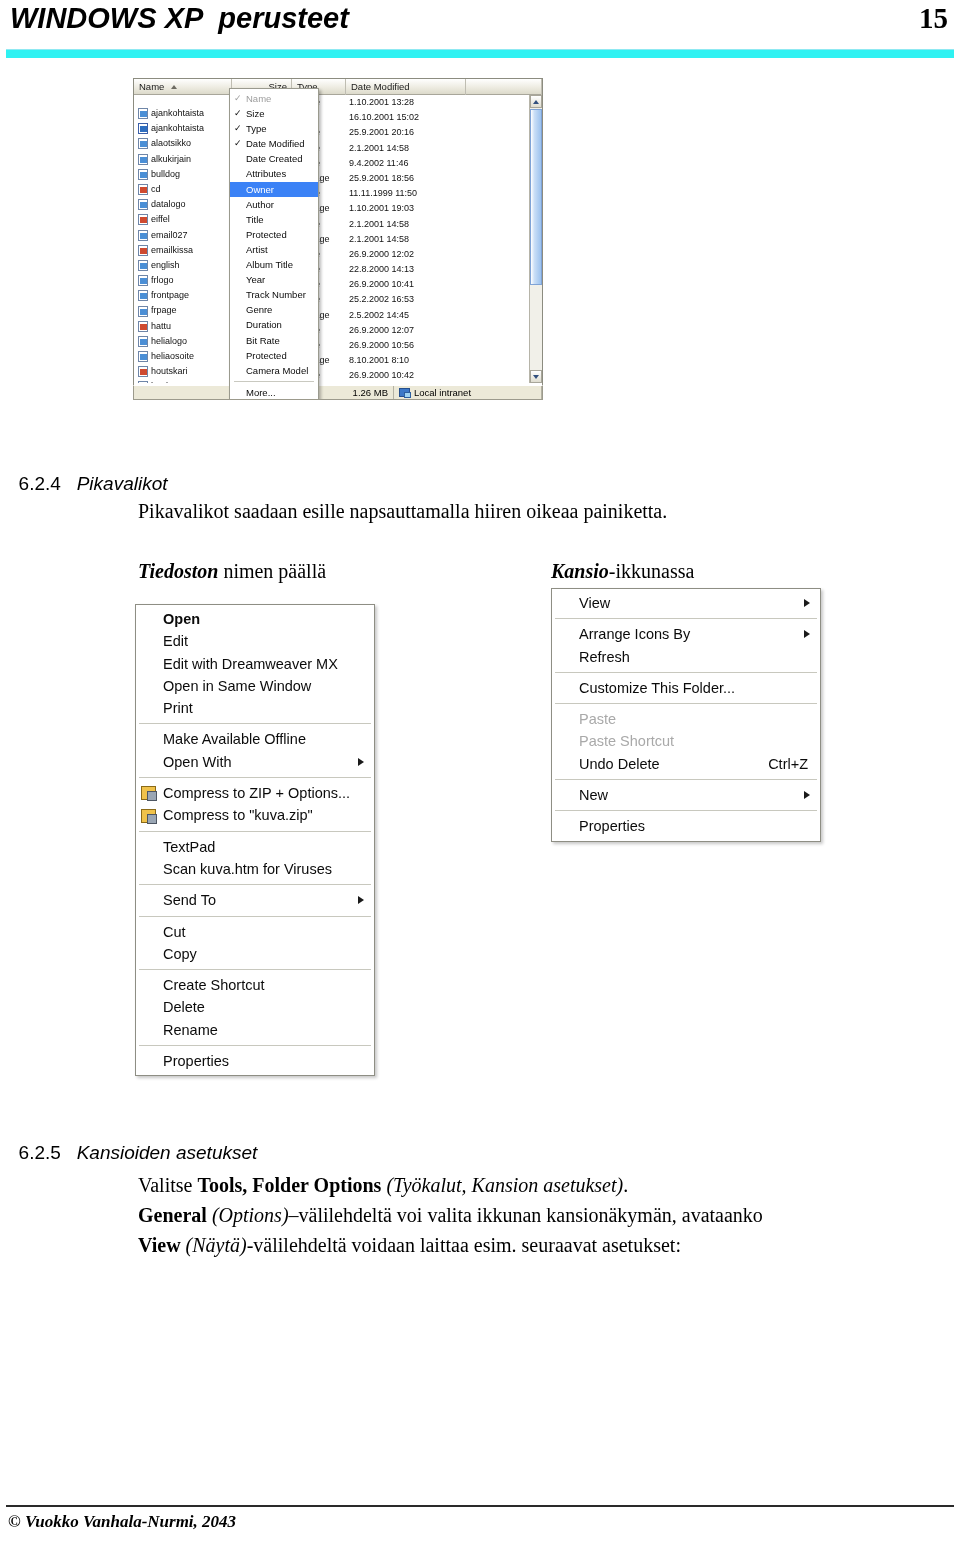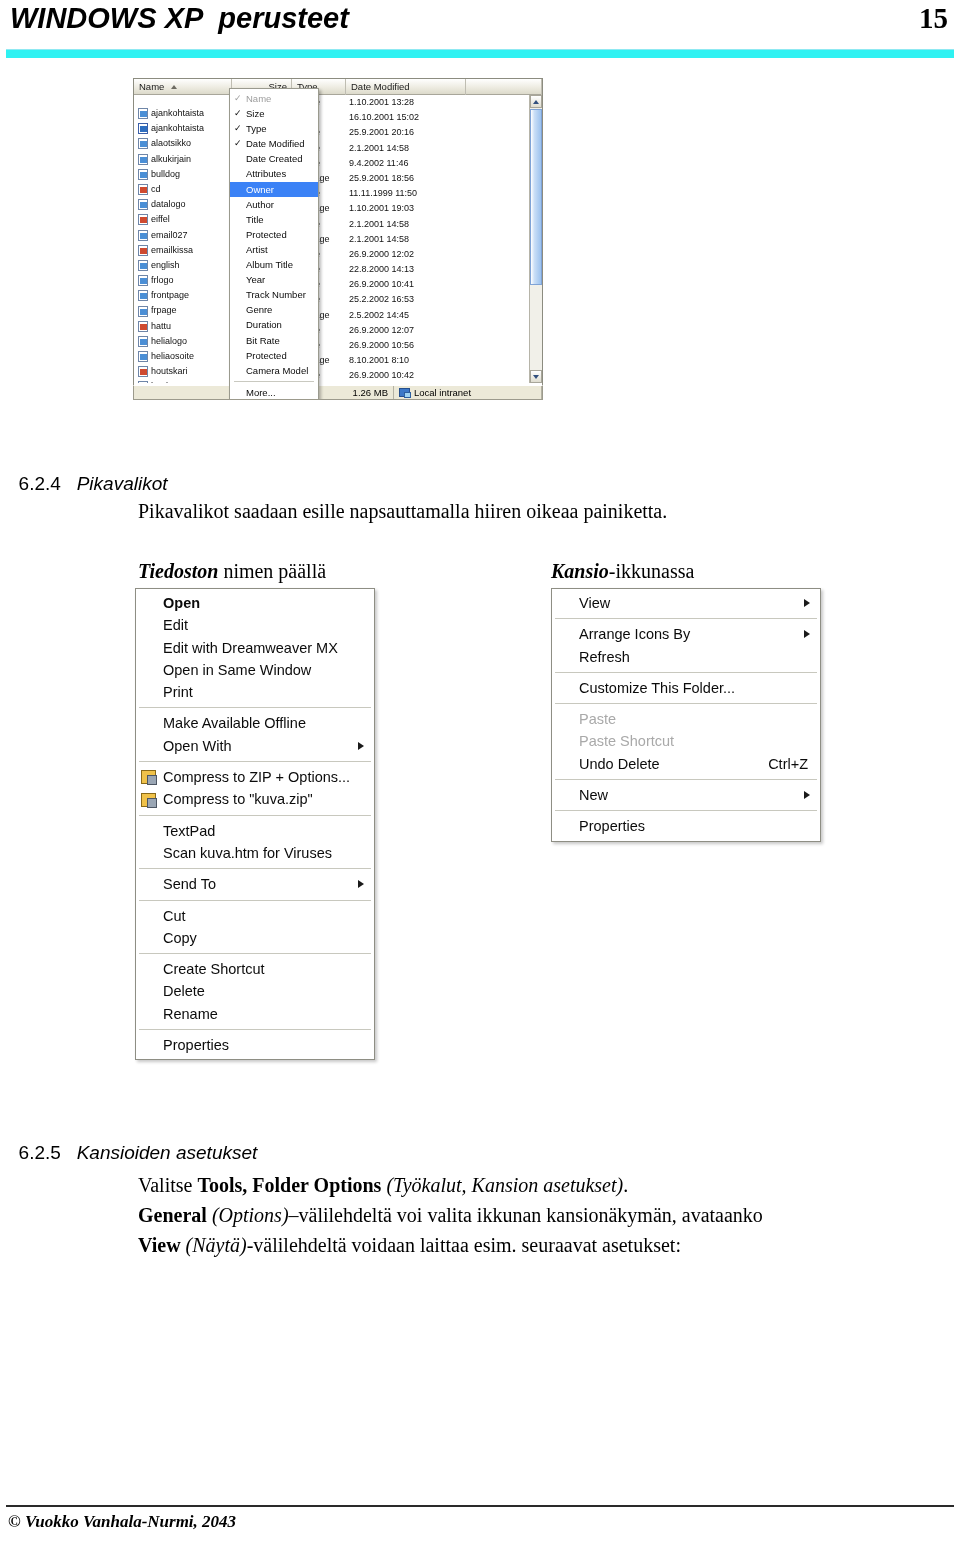--- a/index.html
+++ b/index.html
@@ -337,21 +337,21 @@
     width: 8px; height: 8px;
     background: #9aa6b4;
     border: 1px solid #4d5663;
   }
   .ctxmenu .sep {
     height: 1px;
     margin: 4px 3px;
     background: #c8c8be;
   }
 
-  #ctx-file  { left: 135px; top: 588px;  width: 240px; }
+  #ctx-file  { left: 135px; top: 604px;  width: 240px; }
   #ctx-folder{ left: 551px; top: 588px;  width: 270px; }
 
   
   .footer-rule {
     position: absolute;
     left: 6px;
     top: 1505px;
     width: 948px;
     height: 2px;
     background: #2a2a2a;

